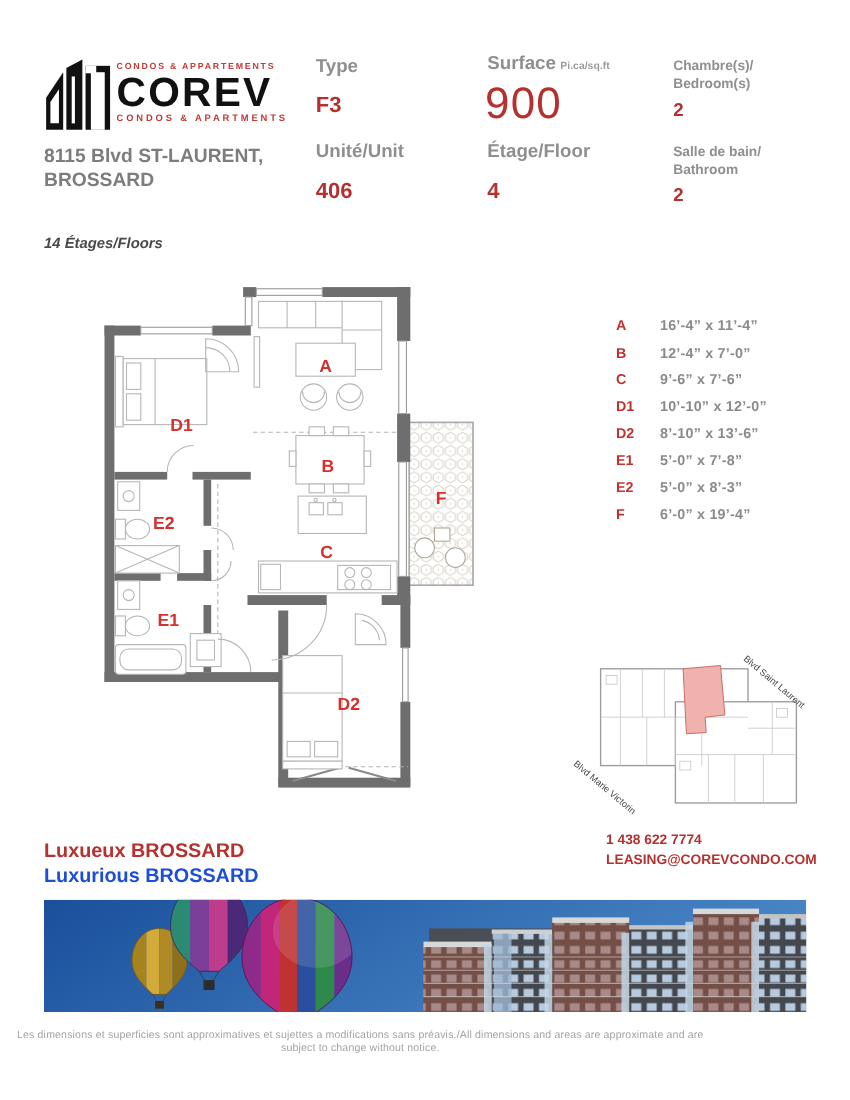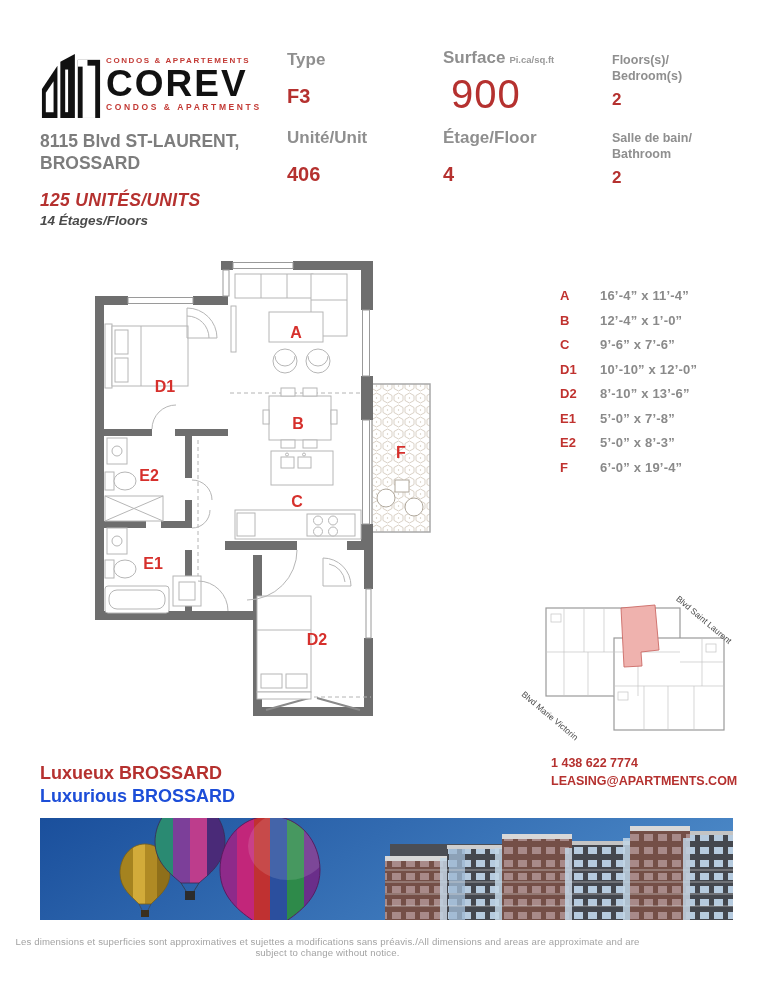--- a/index.html
+++ b/index.html
@@ -57,33 +57,32 @@
       <div class="logo-tagline-top">CONDOS &amp; APPARTEMENTS</div>
       <div class="logo-name">COREV</div>
       <div class="logo-tagline-bottom">CONDOS &amp; APARTMENTS</div>
     </div>
   </div>
 
   <div class="address">
     <div>8115 Blvd ST-LAURENT,</div>
     <div>BROSSARD</div>
   </div>
-  <div class="units-fr">125 UNITÉS/UNITS</div>
   <div class="floors">14 Étages/Floors</div>
 
   <div class="pos spec-label" style="left:287px;top:50px;">Type</div>
   <div class="pos spec-value" style="left:287px;top:85px;">F3</div>
 
   <div class="pos" style="left:443px;top:48px;">
     <span class="spec-label">Surface</span><span class="spec-suffix">Pi.ca/sq.ft</span>
   </div>
-  <div class="pos spec-value-big" style="left:451px;top:72px;">900</div>
+  <div class="pos spec-value-big" style="left:441px;top:72px;">900</div>
 
   <div class="pos spec-label-sm" style="left:612px;top:52px;">
-    <div>Floors(s)/</div>
+    <div>Chambre(s)/</div>
     <div>Bedroom(s)</div>
   </div>
   <div class="pos spec-value-sm" style="left:612px;top:90px;">2</div>
 
   <div class="pos spec-label" style="left:287px;top:128px;">Unité/Unit</div>
   <div class="pos spec-value" style="left:287px;top:163px;">406</div>
 
   <div class="pos spec-label" style="left:443px;top:128px;">Étage/Floor</div>
   <div class="pos spec-value" style="left:443px;top:163px;">4</div>
 
@@ -240,21 +239,21 @@
     </g>
   </svg>
 
   <div class="dims">
     <div class="dim-row">
         <span class="dim-letter">A</span>
         <span class="dim-size">16’-4” x 11’-4”</span>
       </div>
     <div class="dim-row">
         <span class="dim-letter">B</span>
-        <span class="dim-size">12’-4” x 1’-0”</span>
+        <span class="dim-size">12’-4” x 7’-0”</span>
       </div>
     <div class="dim-row">
         <span class="dim-letter">C</span>
         <span class="dim-size">9’-6” x 7’-6”</span>
       </div>
     <div class="dim-row">
         <span class="dim-letter">D1</span>
         <span class="dim-size">10’-10” x 12’-0”</span>
       </div>
     <div class="dim-row">
@@ -301,21 +300,21 @@
     </g>
     <polygon points="103,30 137,27 141,72 123,74 124,88 106,89" fill="#efb2ae" stroke="#cc6b66" stroke-width="0.9"></polygon>
     <text x="184" y="44" font-size="8.5" fill="#4a4a4a" text-anchor="middle" transform="rotate(40 184 44)">Blvd Saint Laurent</text>
     <text x="30" y="140" font-size="8.5" fill="#4a4a4a" text-anchor="middle" transform="rotate(40 30 140)">Blvd Marie Victorin</text>
   </svg>
 
   <div class="headline-fr">Luxueux BROSSARD</div>
   <div class="headline-en">Luxurious BROSSARD</div>
   <div class="contact-block">
     <div>1 438 622 7774</div>
-    <a href="#">LEASING@APARTMENTS.COM</a>
+    <a href="#">LEASING@COREVCONDO.COM</a>
   </div>
 
   <svg class="pos" style="left:40px;top:818px;" width="693" height="102" viewBox="0 0 693 102">
     <defs>
       <linearGradient id="sky" x1="0" y1="0" x2="1" y2="0.25">
         <stop offset="0" stop-color="#1a4f9c"></stop>
           <stop offset="1" stop-color="#4a87c6"></stop>
       </linearGradient>
       <clipPath id="bal1">
           <path d="M105,26 C90,26 80,40 80,55 C80,70 92,79 99,86 L111,86 C118,79 130,70 130,55 C130,40 120,26 105,26 Z"></path>

